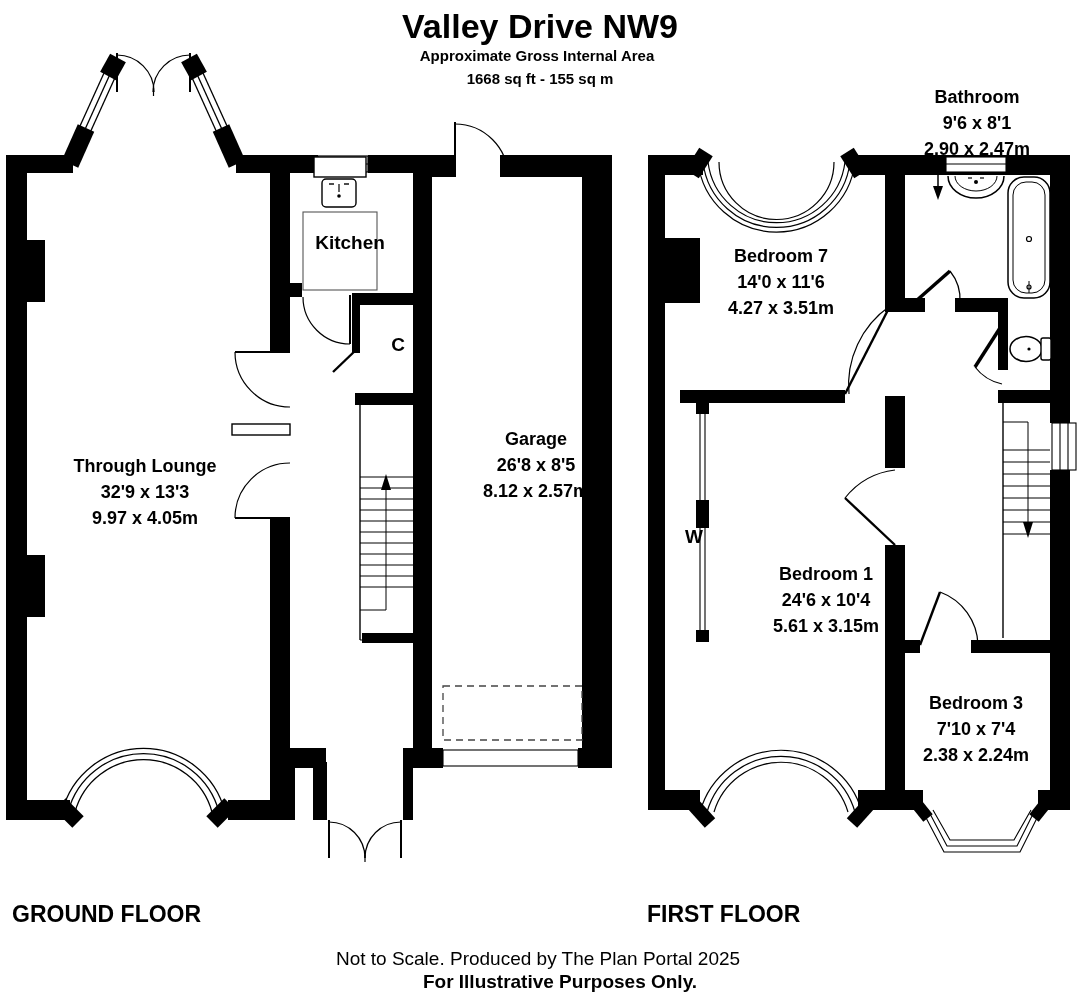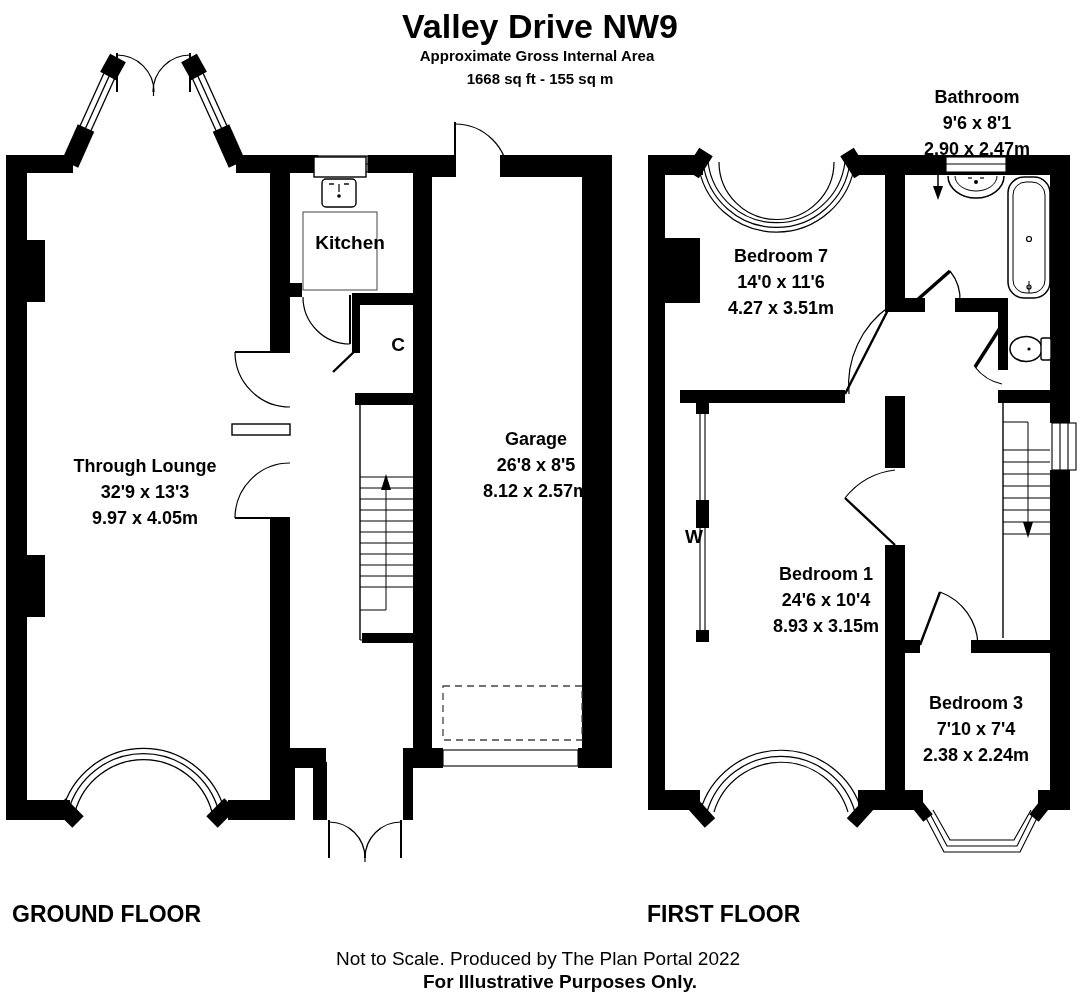--- a/index.html
+++ b/index.html
@@ -323,27 +323,27 @@
     <div>Bedroom 7</div>
     <div>14'0 x 11'6</div>
     <div>4.27 x 3.51m</div>
   </div>
 
   <div class="lbl small-room" style="left:684px;top:523px;">W</div>
 
   <div class="lbl room" style="left:778px;top:561px;margin-left:48px;">
     <div>Bedroom 1</div>
     <div>24'6 x 10'4</div>
-    <div>8.93 x 3.15m</div>
+    <div>5.61 x 3.15m</div>
   </div>
 
   <div class="lbl room" style="left:976px;top:690px;">
     <div>Bedroom 3</div>
     <div>7'10 x 7'4</div>
     <div>2.38 x 2.24m</div>
   </div>
 
   <div class="lbl floor" style="left:647px;top:898px;">FIRST FLOOR</div>
   <div class="lbl floor" style="left:12px;top:898px;">GROUND FLOOR</div>
 
-  <div class="lbl foot1">Not to Scale. Produced by The Plan Portal 2022</div>
+  <div class="lbl foot1">Not to Scale. Produced by The Plan Portal 2025</div>
   <div class="lbl foot2">For Illustrative Purposes Only.</div>
 </div>
 
 </body></html>

